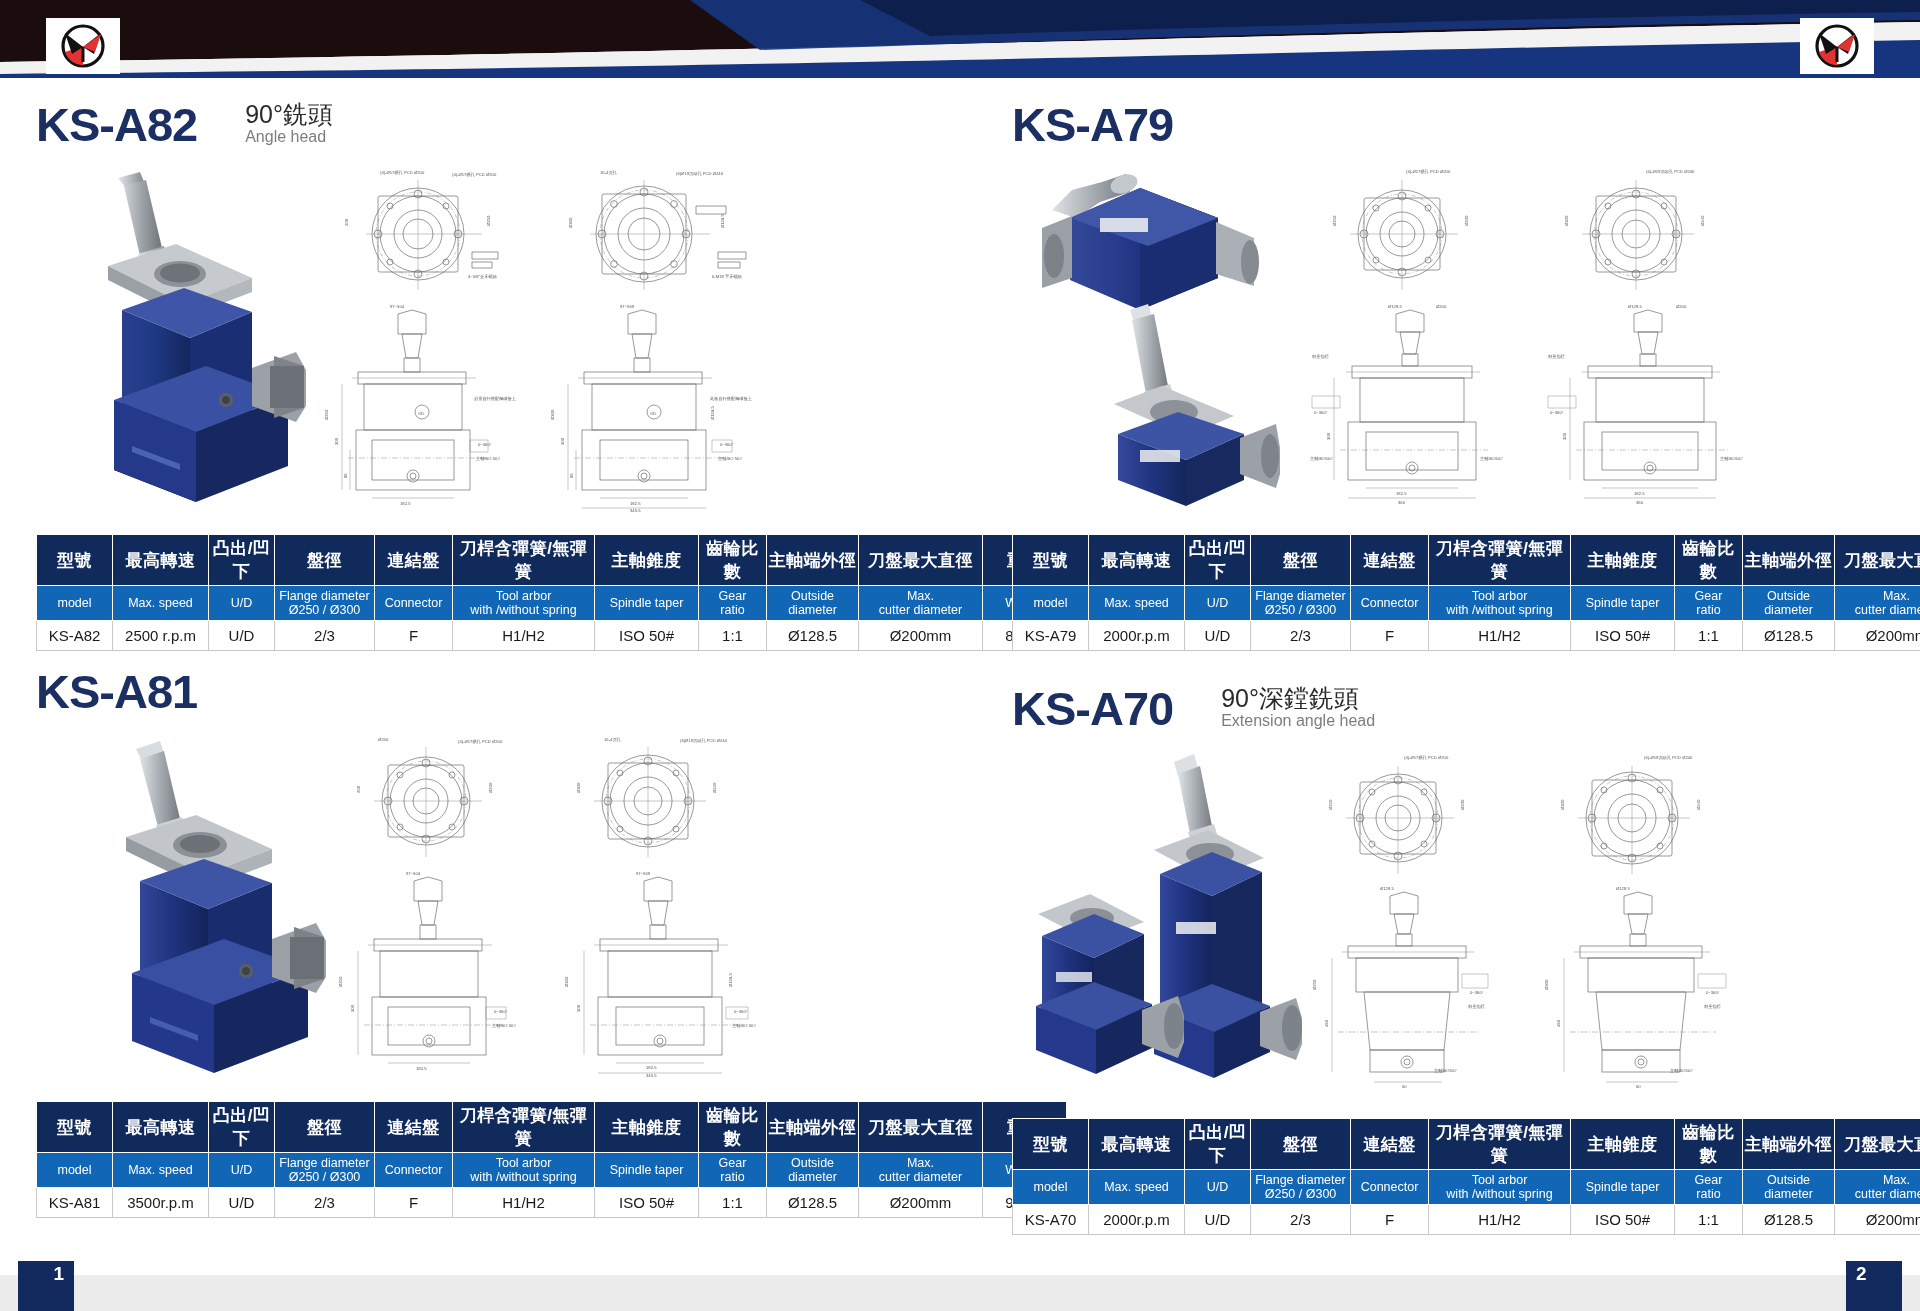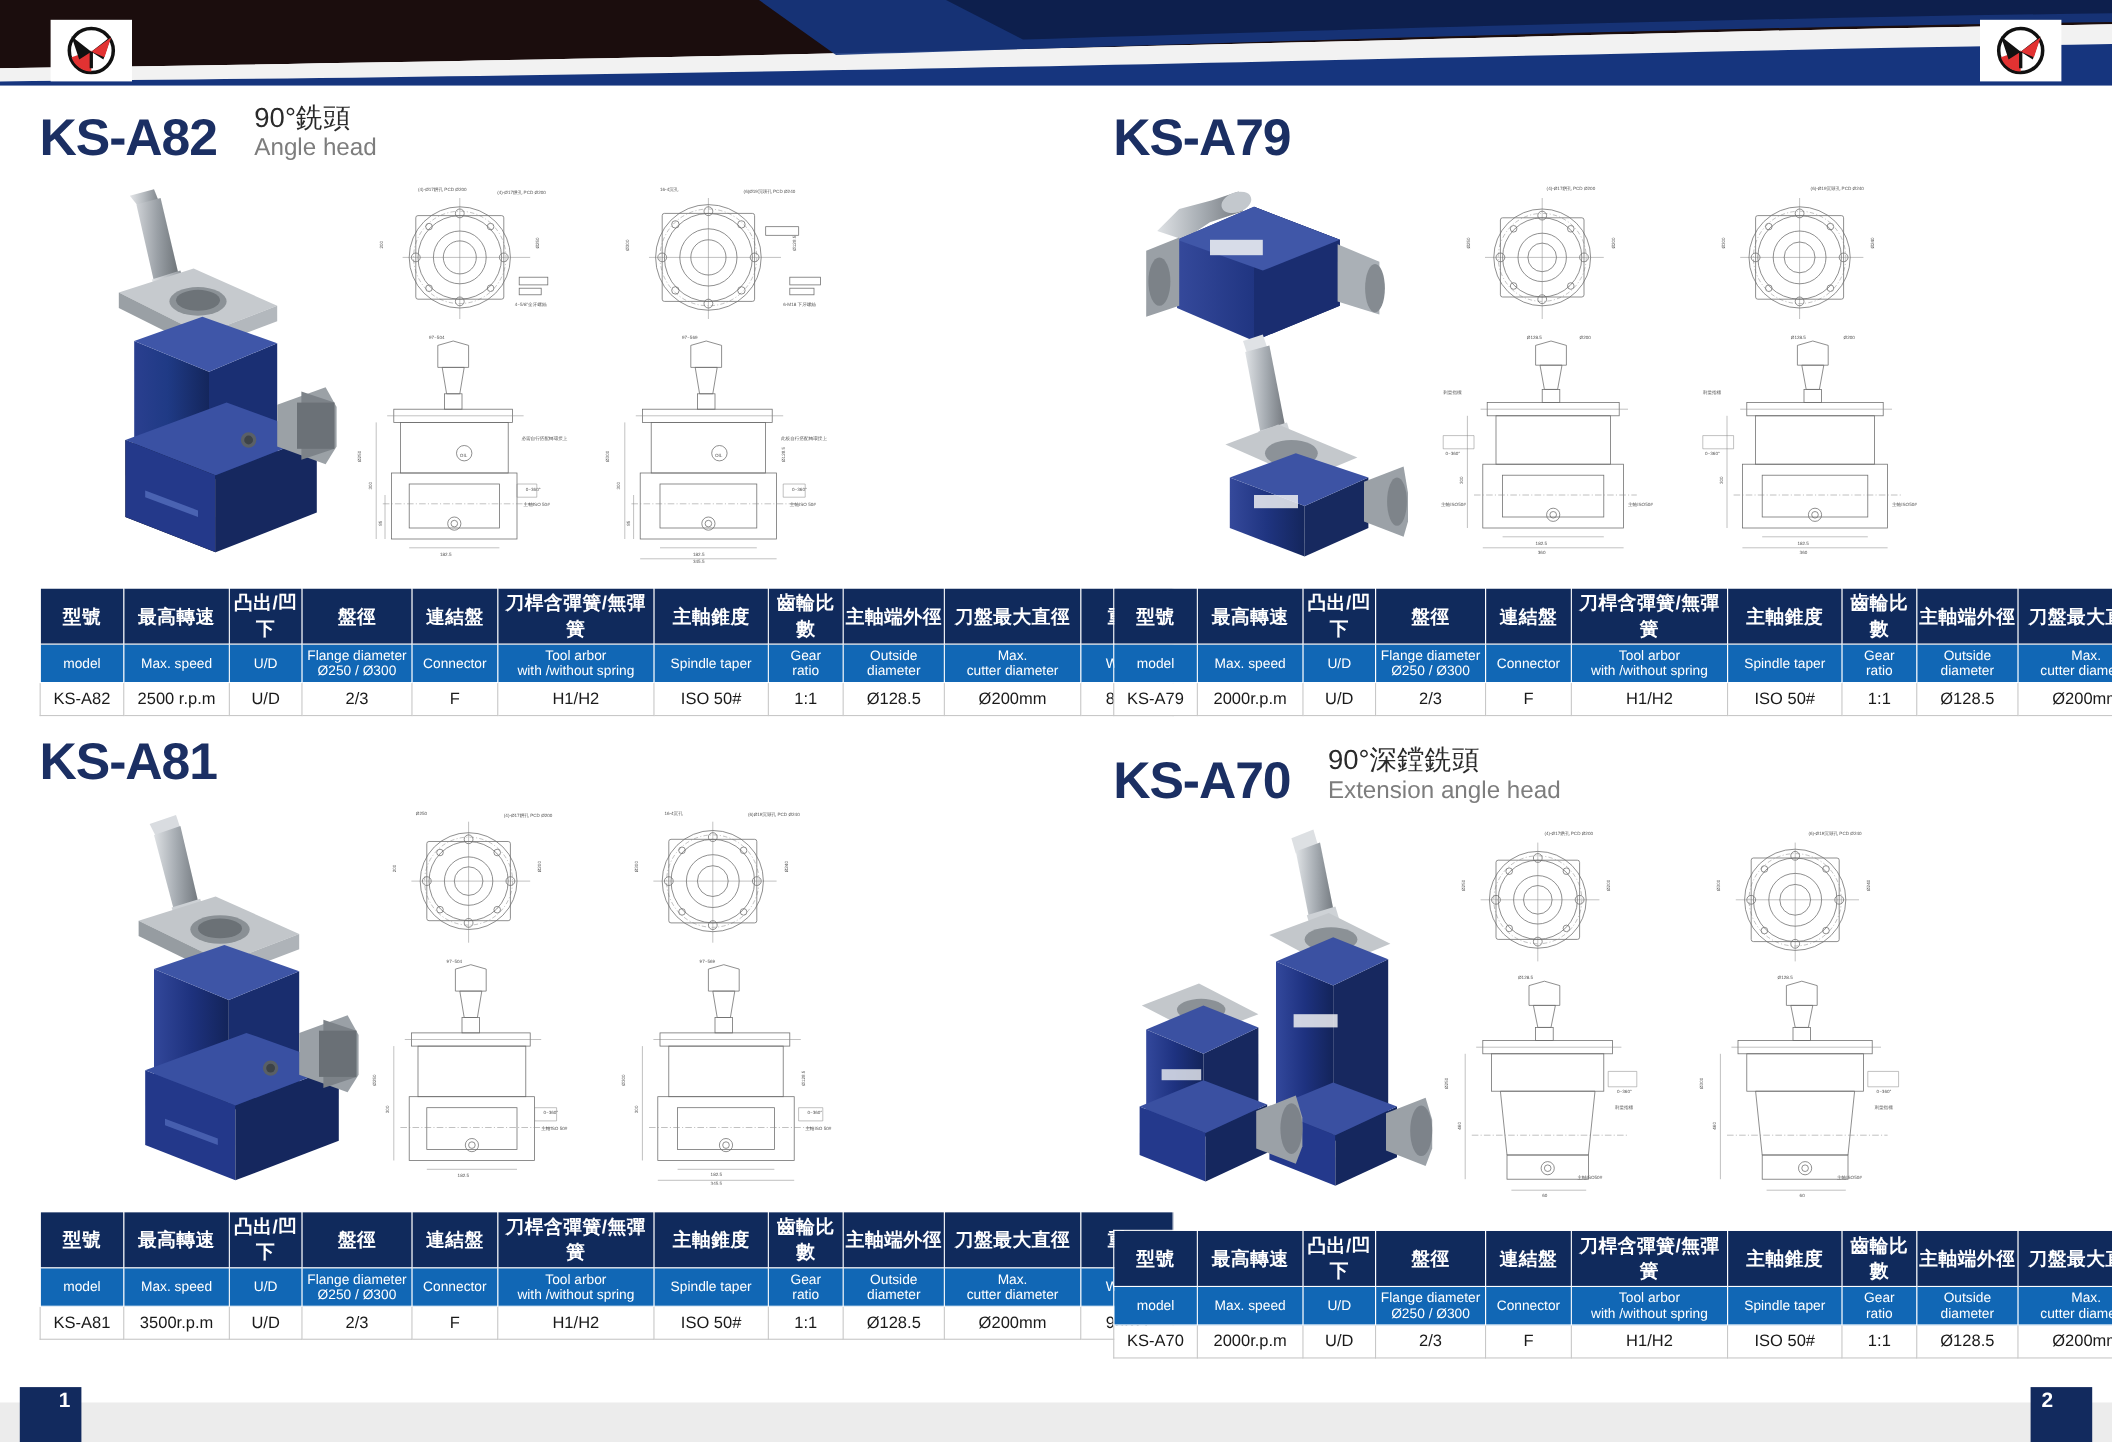--- a/index.html
+++ b/index.html
@@ -25,23 +25,23 @@
   .p-tr{left:1012px;top:6px;}
   .p-bl{left:36px;top:573px;}
   .p-br{left:1012px;top:590px;}
 
   
   .titlerow{display:flex;align-items:flex-end;height:64px;}
   .model-code{
     font-size:47px;font-weight:700;color:#1b2f63;letter-spacing:-1px;
     line-height:1;white-space:nowrap;
   }
-  .title-texts{margin-left:34px;padding-bottom:2px;}
+  .title-texts{margin-left:48px;padding-bottom:2px;}
   .title-cn{font-size:25px;color:#2a2a2a;line-height:1.12;white-space:nowrap;font-weight:500;}
-  .title-en{font-size:22px;color:#7d7d7d;line-height:1.15;white-space:nowrap;}
+  .title-en{font-size:16px;color:#7d7d7d;line-height:1.15;white-space:nowrap;}
 
   
   .figures{position:relative;height:370px;margin-top:10px;}
   .photo{position:absolute;}
   .dwg{position:absolute;}
 
   
   table.spec{border-collapse:collapse;width:930px;margin-top:6px;
     table-layout:fixed;}
   table.spec td{border:1px solid #ffffff;text-align:center;vertical-align:middle;}

